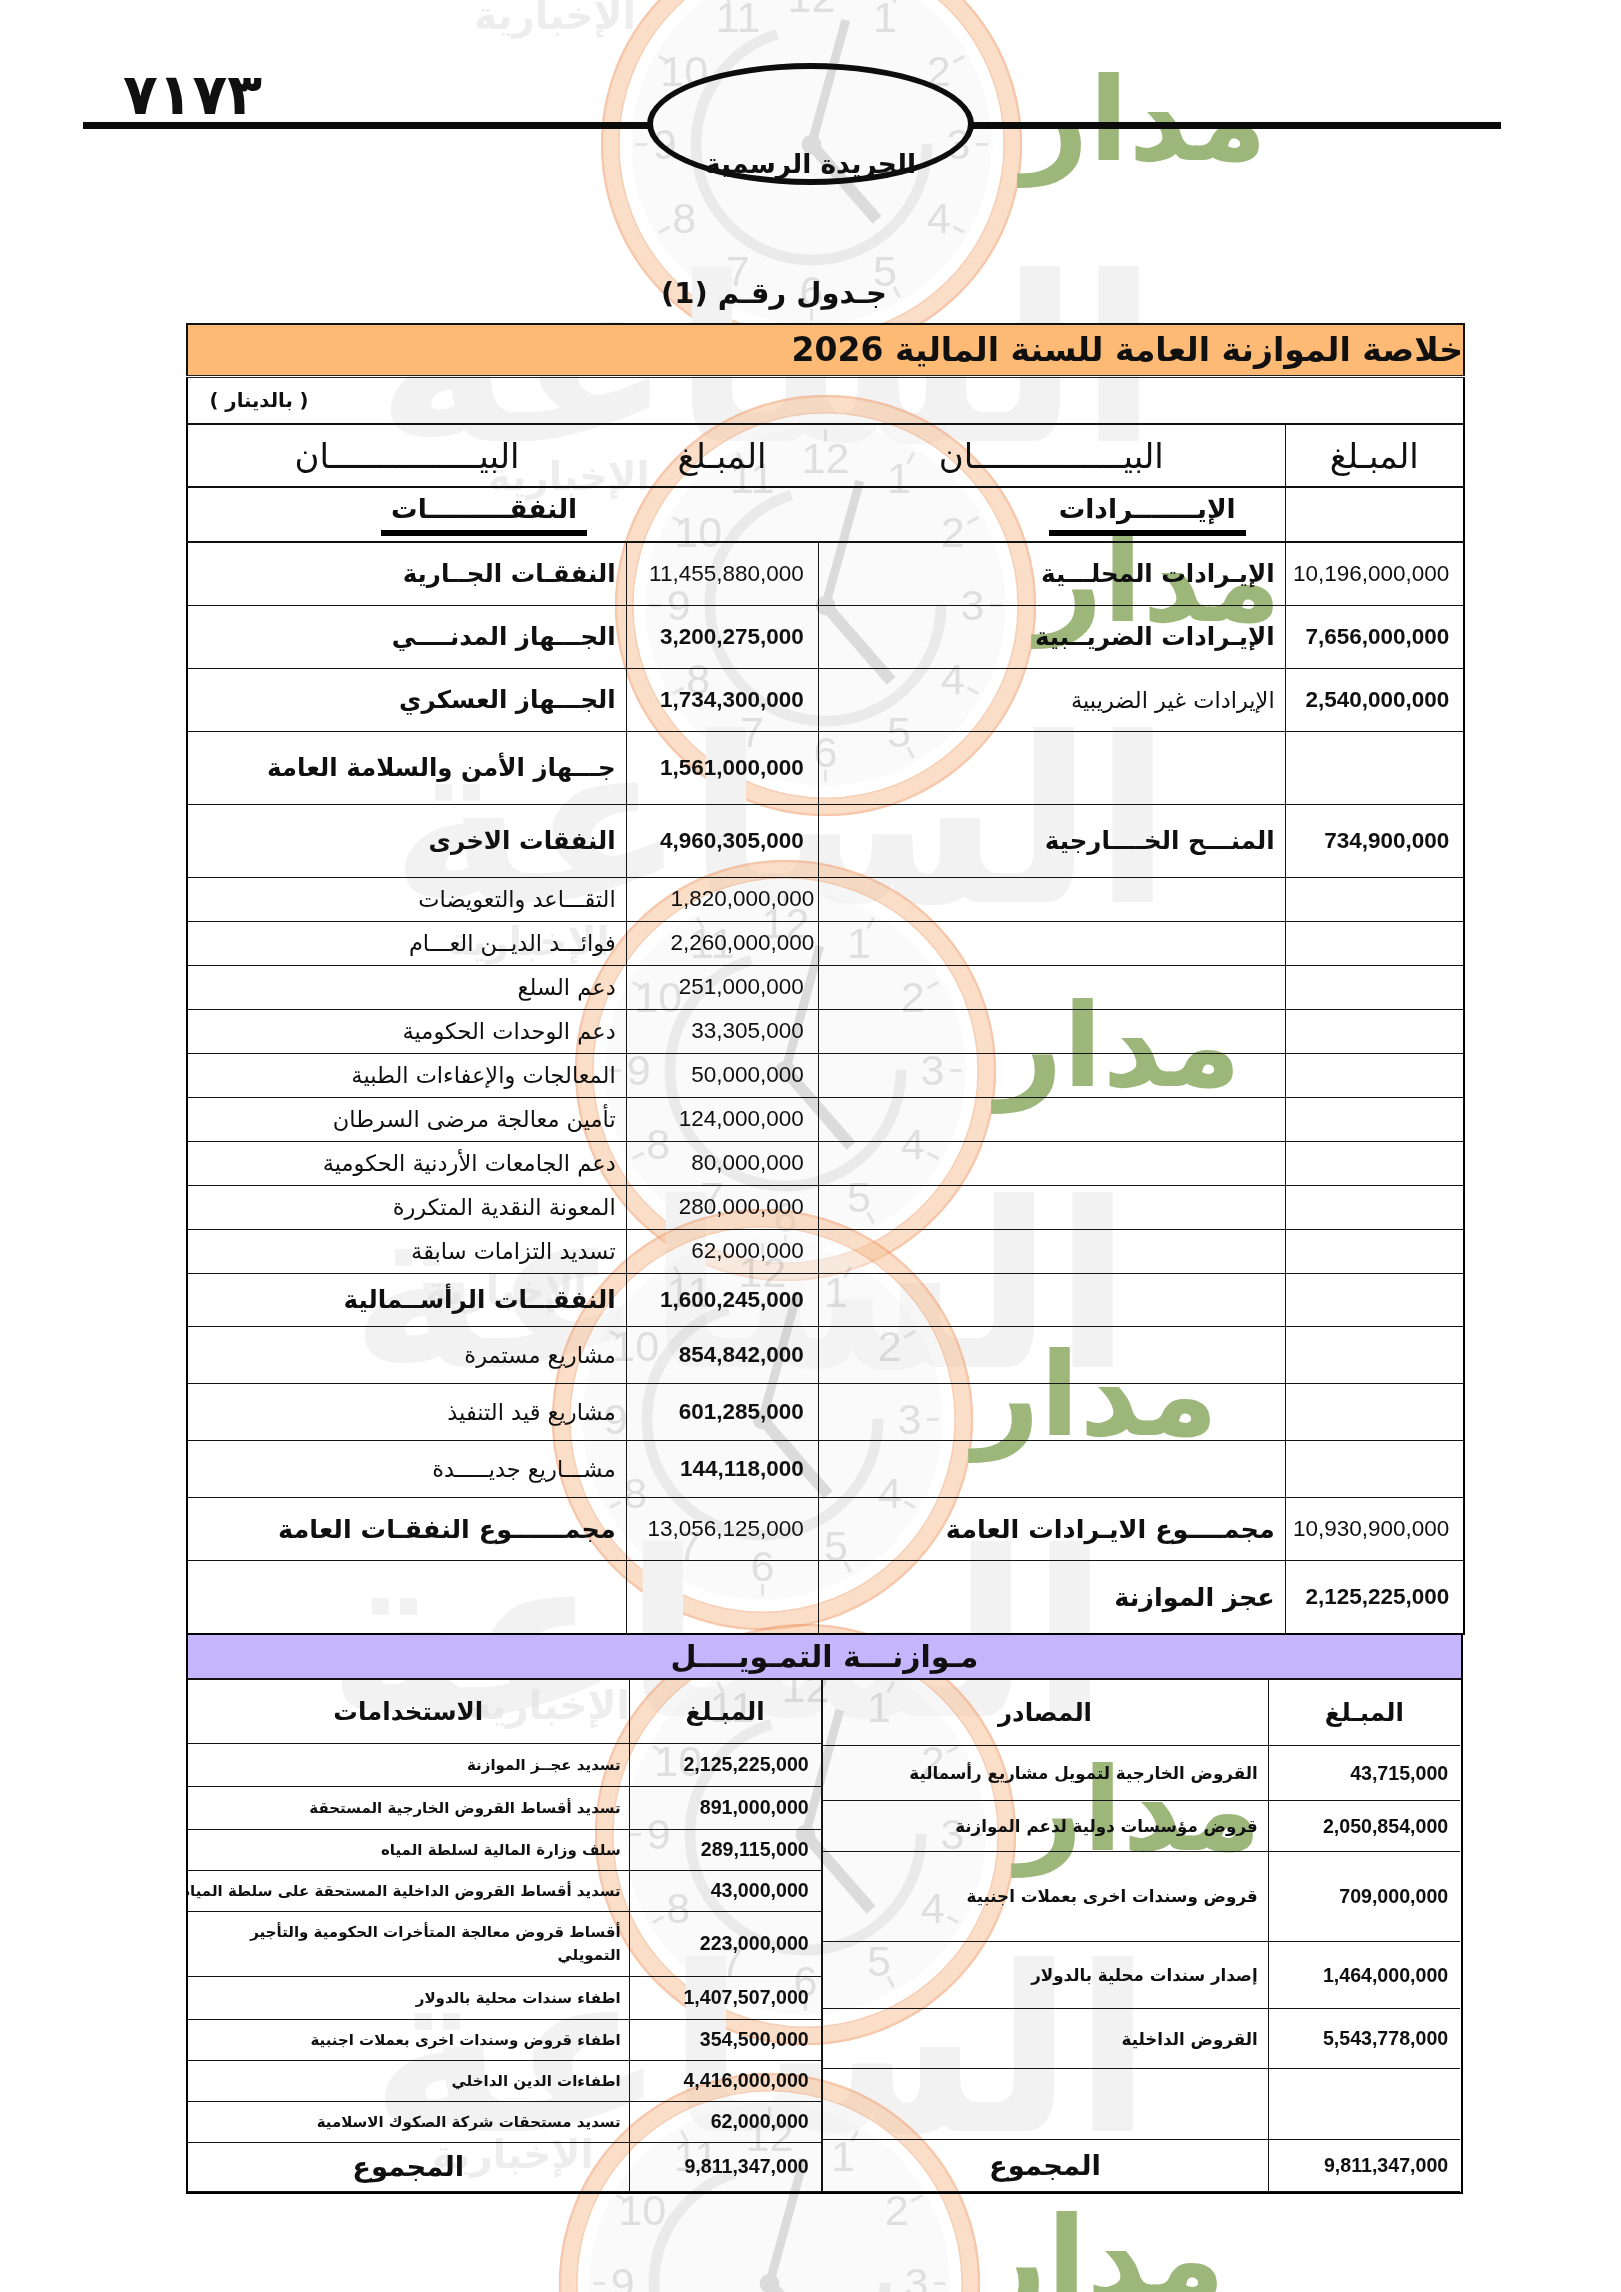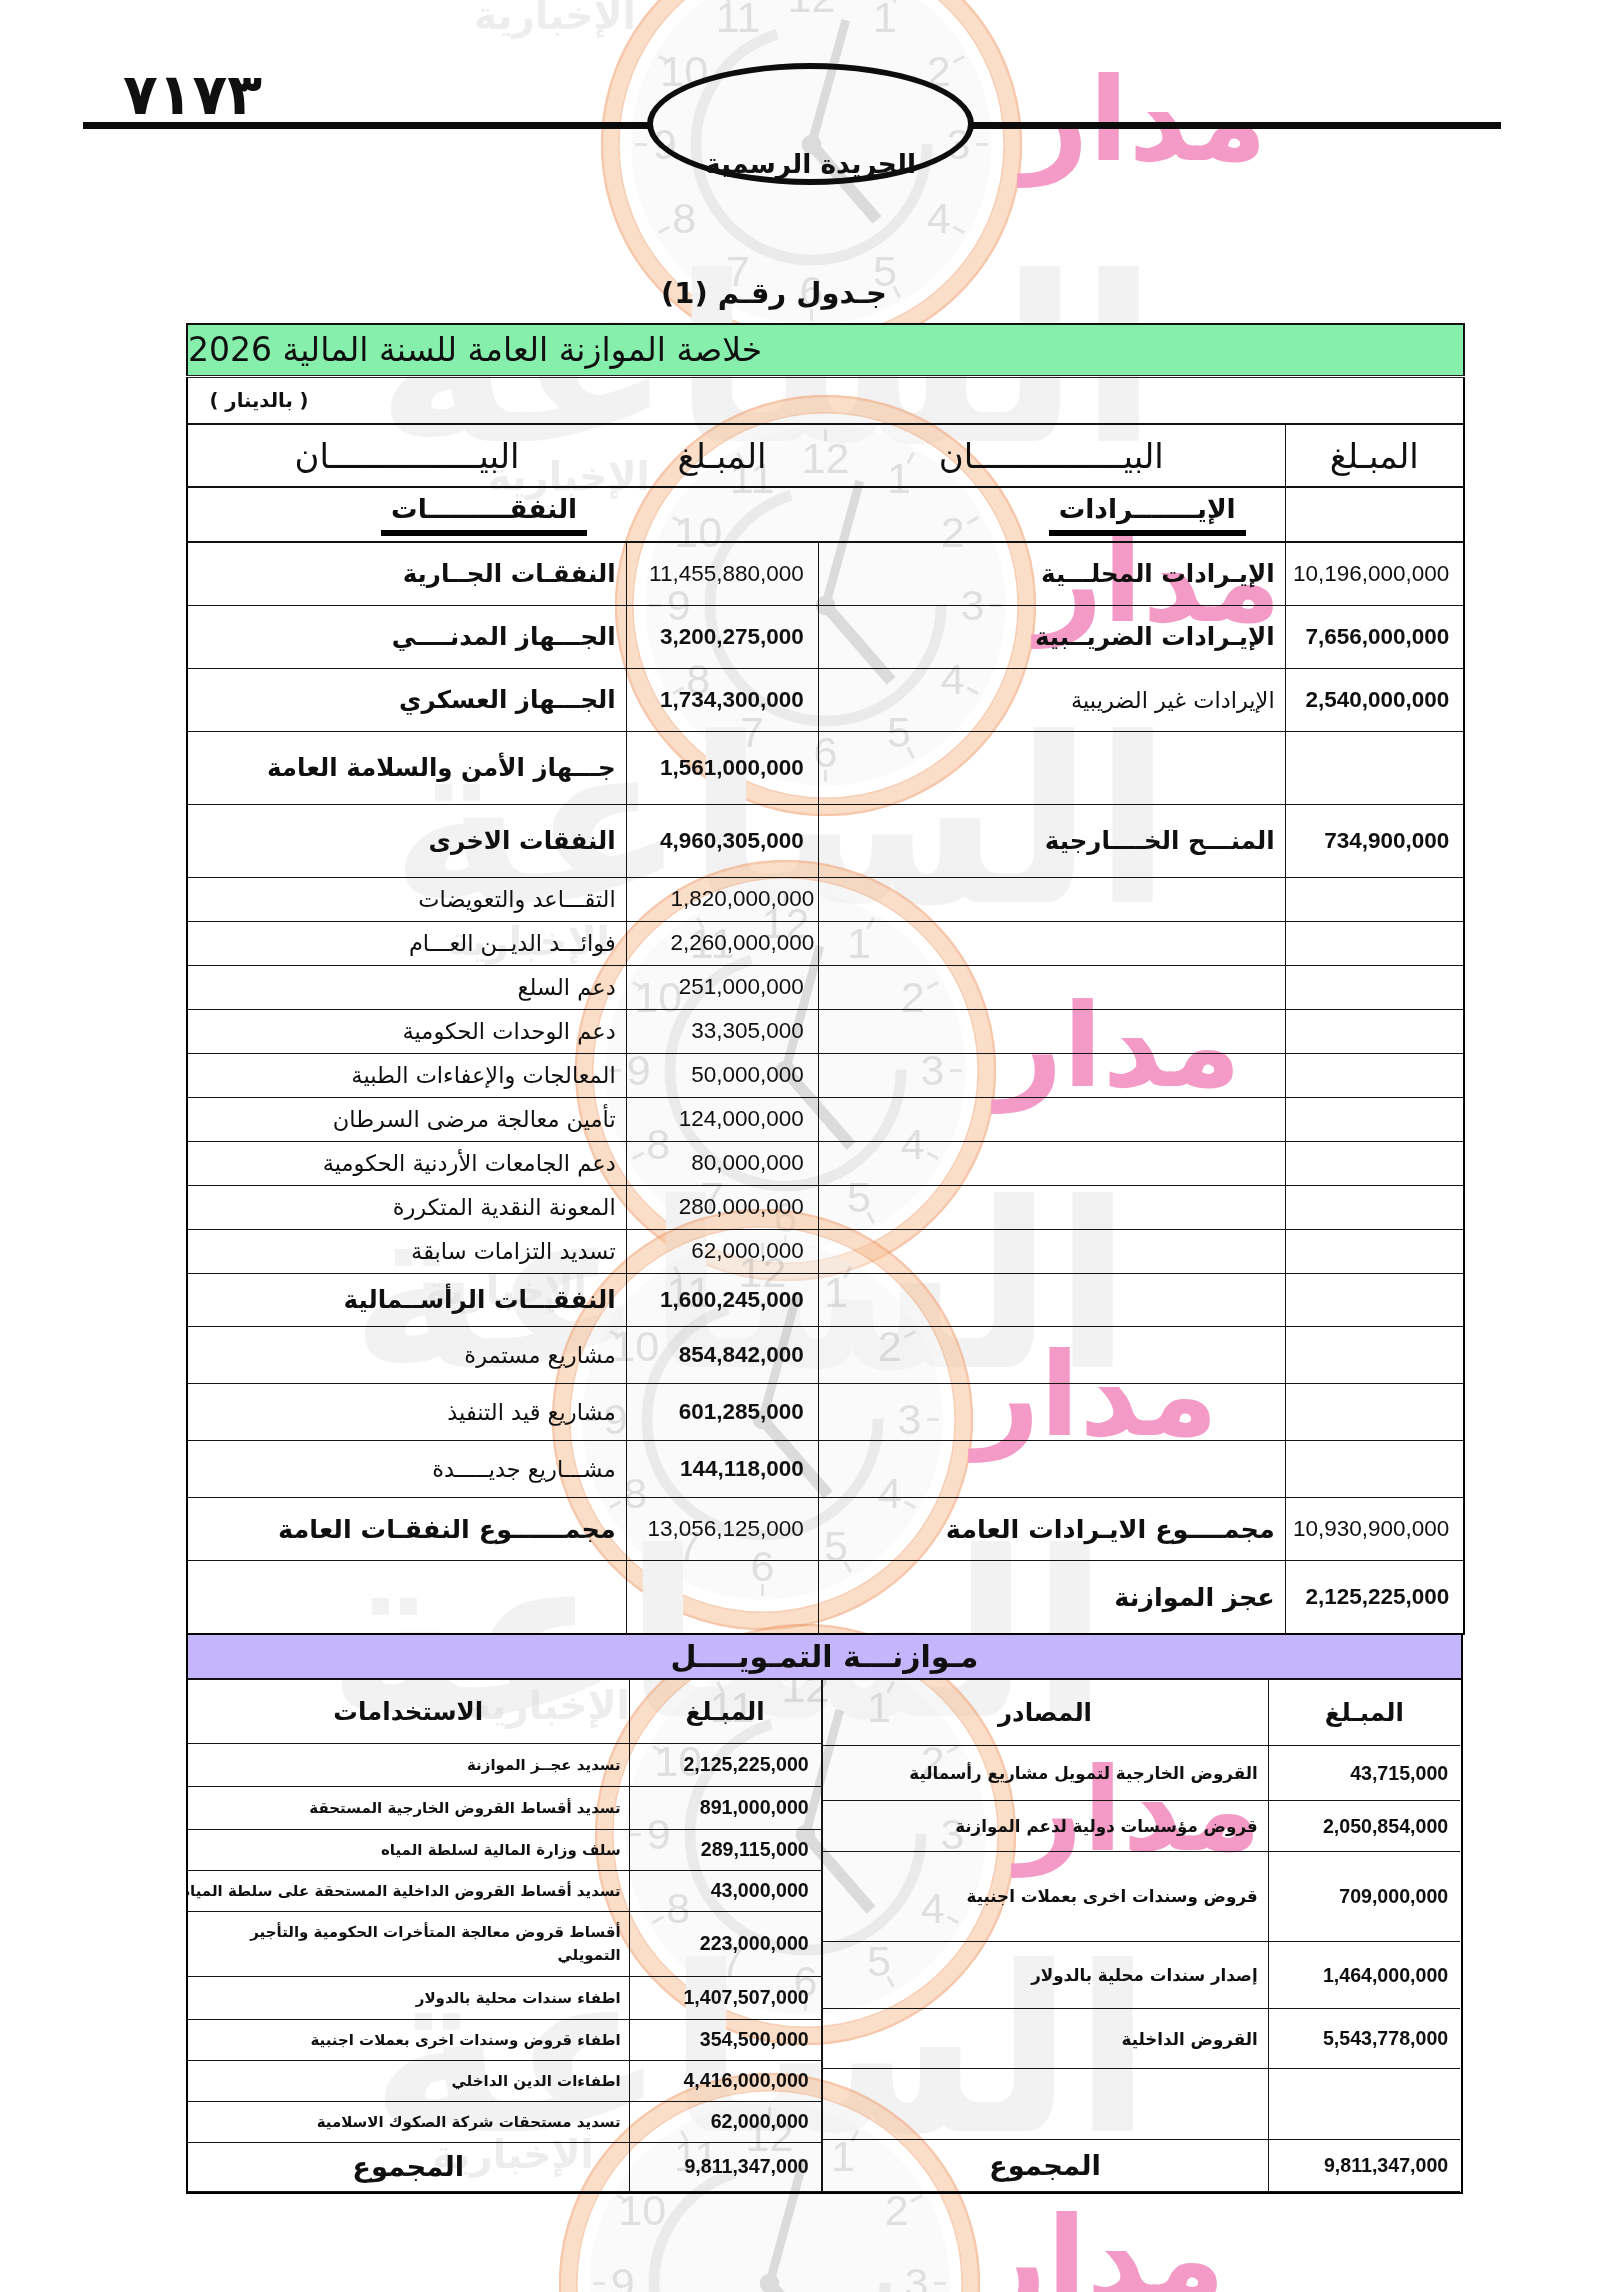--- a/index.html
+++ b/index.html
@@ -5,21 +5,21 @@
   * { margin:0; padding:0; box-sizing:border-box; }
   html,body { background:#888; }
   .page {
     position:relative; width:1621px; height:2293px; margin:0 auto;
     background:#ffffff; overflow:hidden;
     font-family:"DejaVu Sans", sans-serif; color:#101010;
   }
   
   .wm { position:absolute; inset:0; z-index:0; pointer-events:none; }
   .wm-cluster { position:absolute; opacity:.55; }
-  .wm-madar   { position:absolute; font-weight:bold; font-size:116px; color:#ec4899; letter-spacing:2px; }
+  .wm-madar   { position:absolute; font-weight:bold; font-size:116px; color:#4d7c0f; letter-spacing:2px; }
   .wm-saa     { position:absolute; font-weight:bold; font-size:230px; color:#e7e7e7; letter-spacing:3.9px; }
   .wm-tag     { position:absolute; font-weight:bold; font-size:39px; color:#dedede; }
   
   .hdr { position:absolute; z-index:2; }
   .pageno { left:123px; top:61px; font-size:57px; font-weight:bold; }
   .rule { position:absolute; z-index:2; top:122px; height:6.9px; background:#0b0b0b; }
   .rule-l { left:83px;  width:566px; }
   .rule-r { left:972px; width:529px; }
   .oval {
     position:absolute; z-index:2; left:647px; top:63px; width:327px; height:122px;
@@ -29,22 +29,22 @@
   }
   .caption { position:absolute; z-index:2; left:186px; top:276px; width:1176px;
     text-align:center; font-size:29px; font-weight:bold; }
   
   .stack { position:absolute; z-index:1; left:186px; top:323px; width:1277px; }
   table { border-collapse:collapse; table-layout:fixed; }
   
   .main-table { width:1277px; border:2.9px solid #000; }
   .main-table td { overflow:hidden; white-space:nowrap; vertical-align:middle; }
   tr.r-green td {
-    background:#86efac; border:2px solid #111; border-bottom:3.9px double #222;
-    height:52px; text-align:left; font-size:33px; font-weight:normal;
+    background:#fdba74; border:2px solid #111; border-bottom:3.9px double #222;
+    height:52px; text-align:right; font-size:33px; font-weight:bold;
   }
   tr.r-dinar td { height:48px; border-bottom:2px solid #111; text-align:left;
     padding-left:21.6px; font-size:19.6px; font-weight:bold; }
   tr.r-colhead td { height:63px; border-bottom:2px solid #111; text-align:center;
     font-size:34px; }
   tr.r-section td { height:55px; border-bottom:2px solid #111; text-align:right;
     padding-right:39px; }
   .sec-ul { display:inline-block; font-size:26.5px; font-weight:bold;
     border-bottom:6.9px solid #000; padding:0 9.8px 5.9px 9.8px; }
   .vL { border-left:1.7px solid #141414; }

